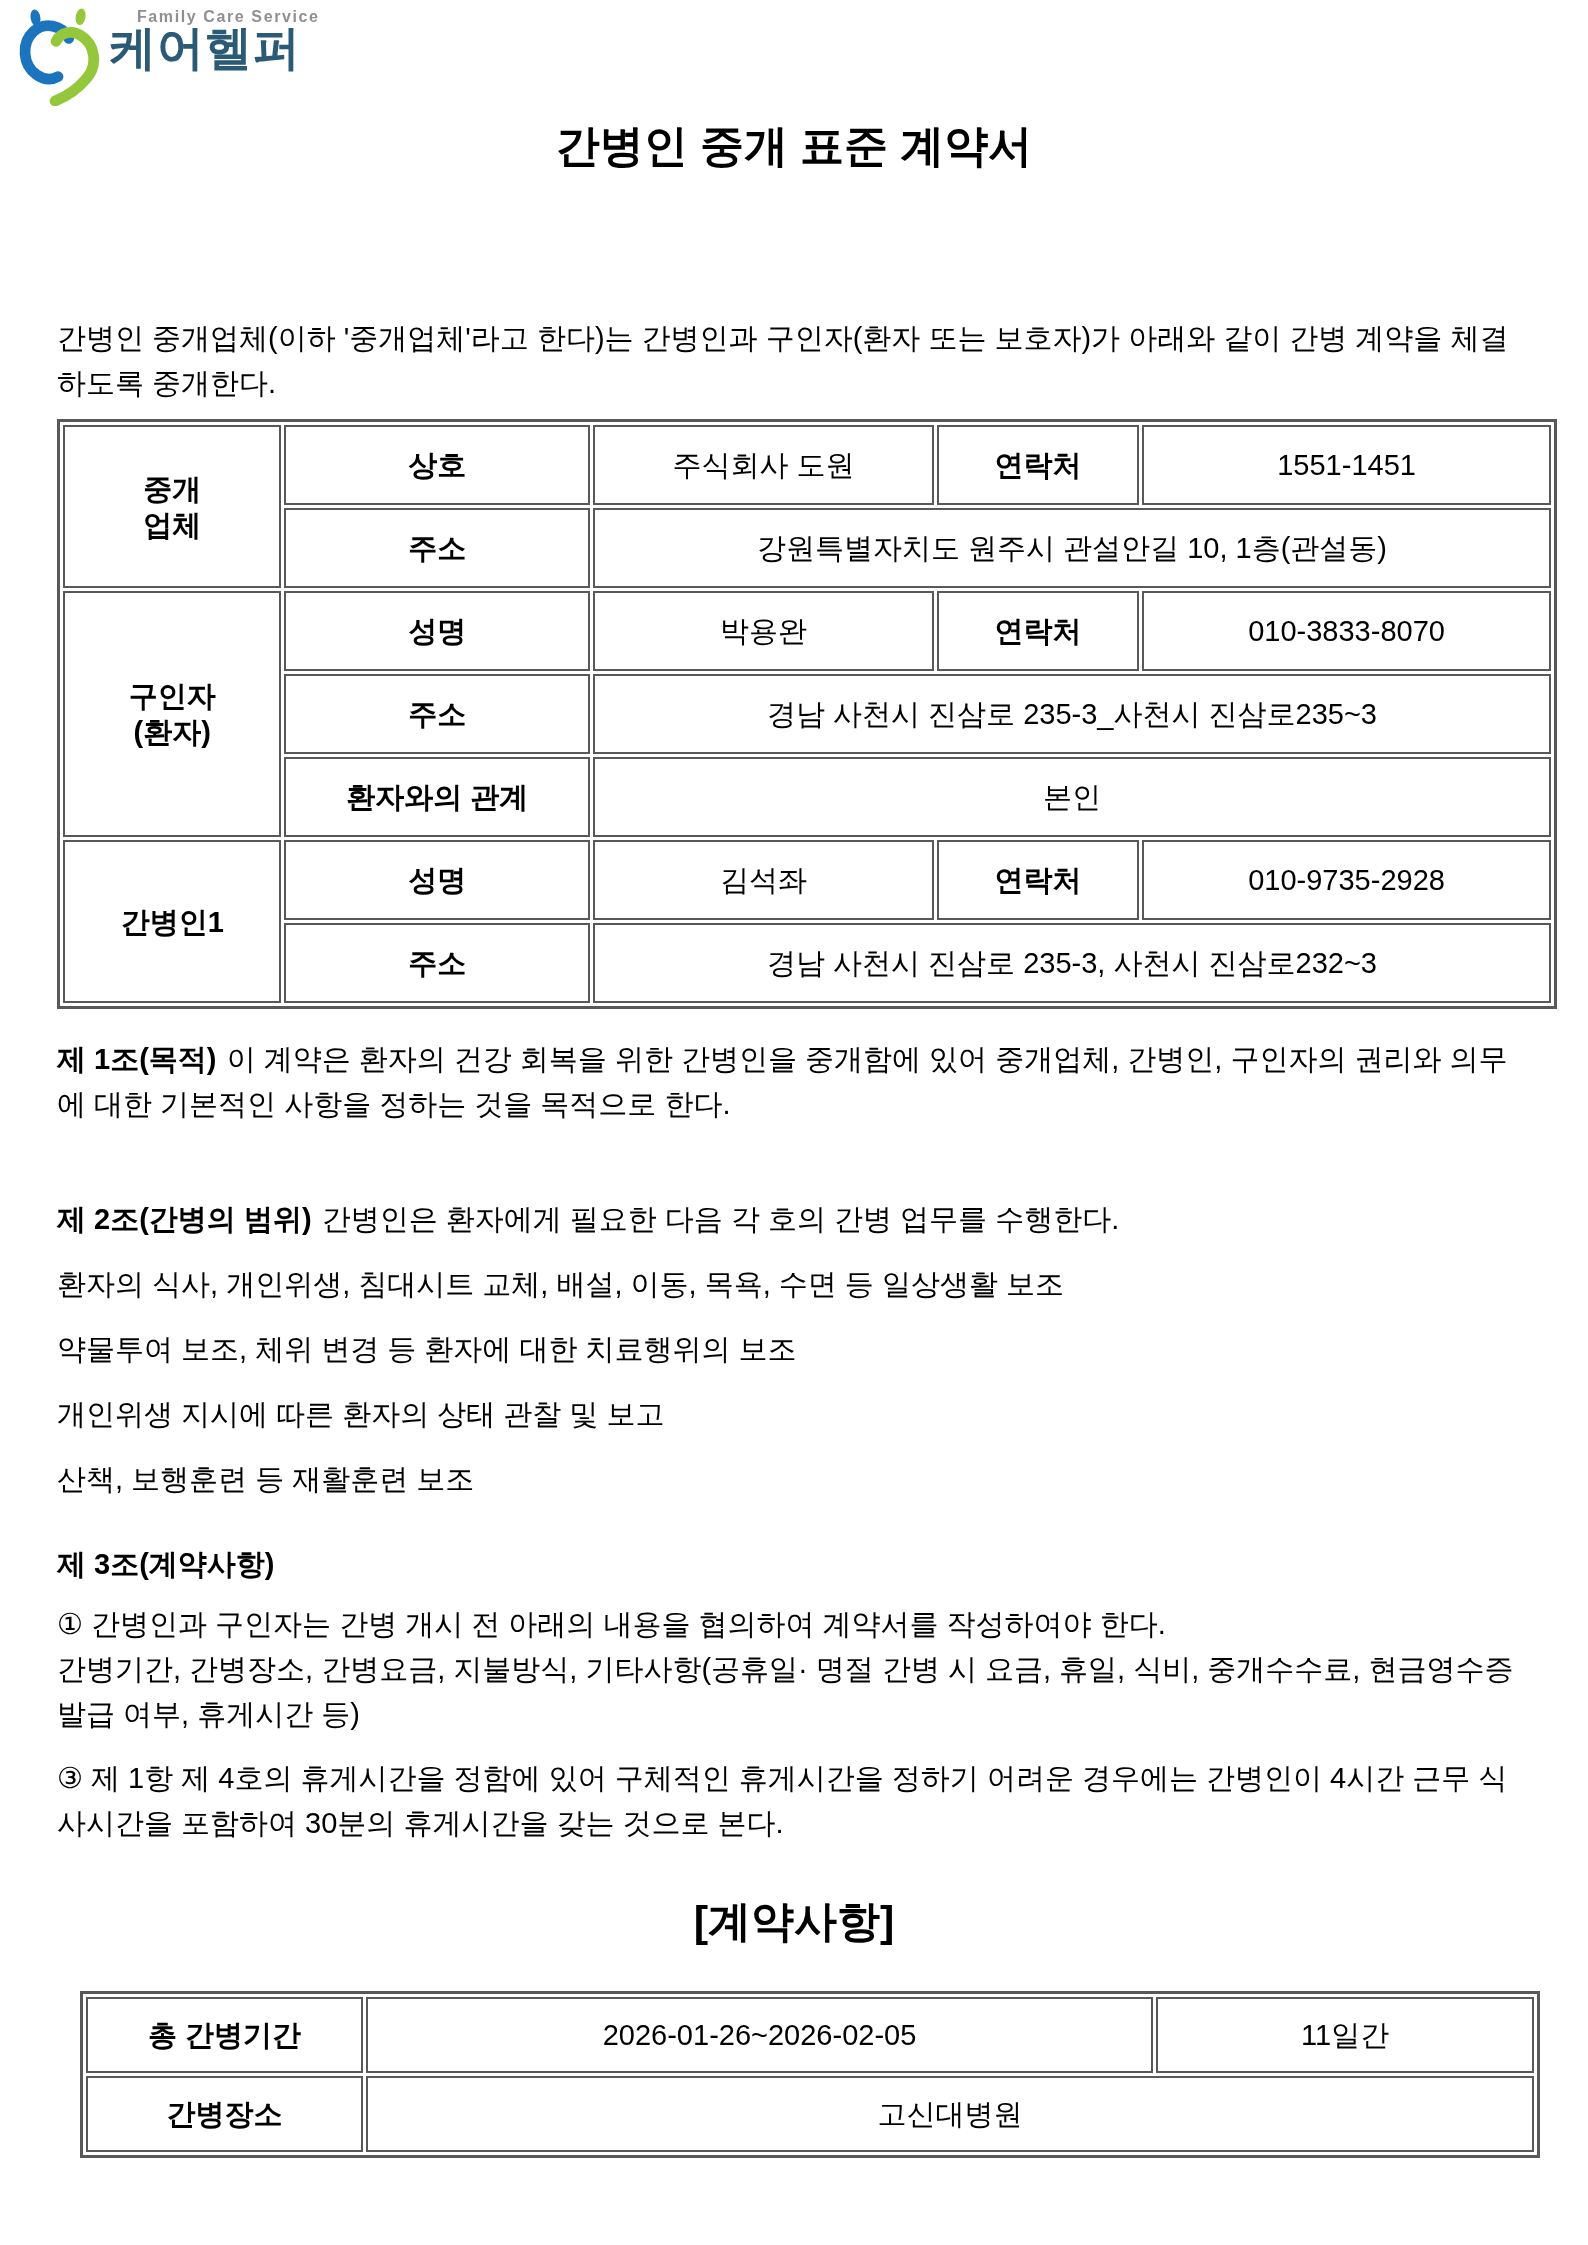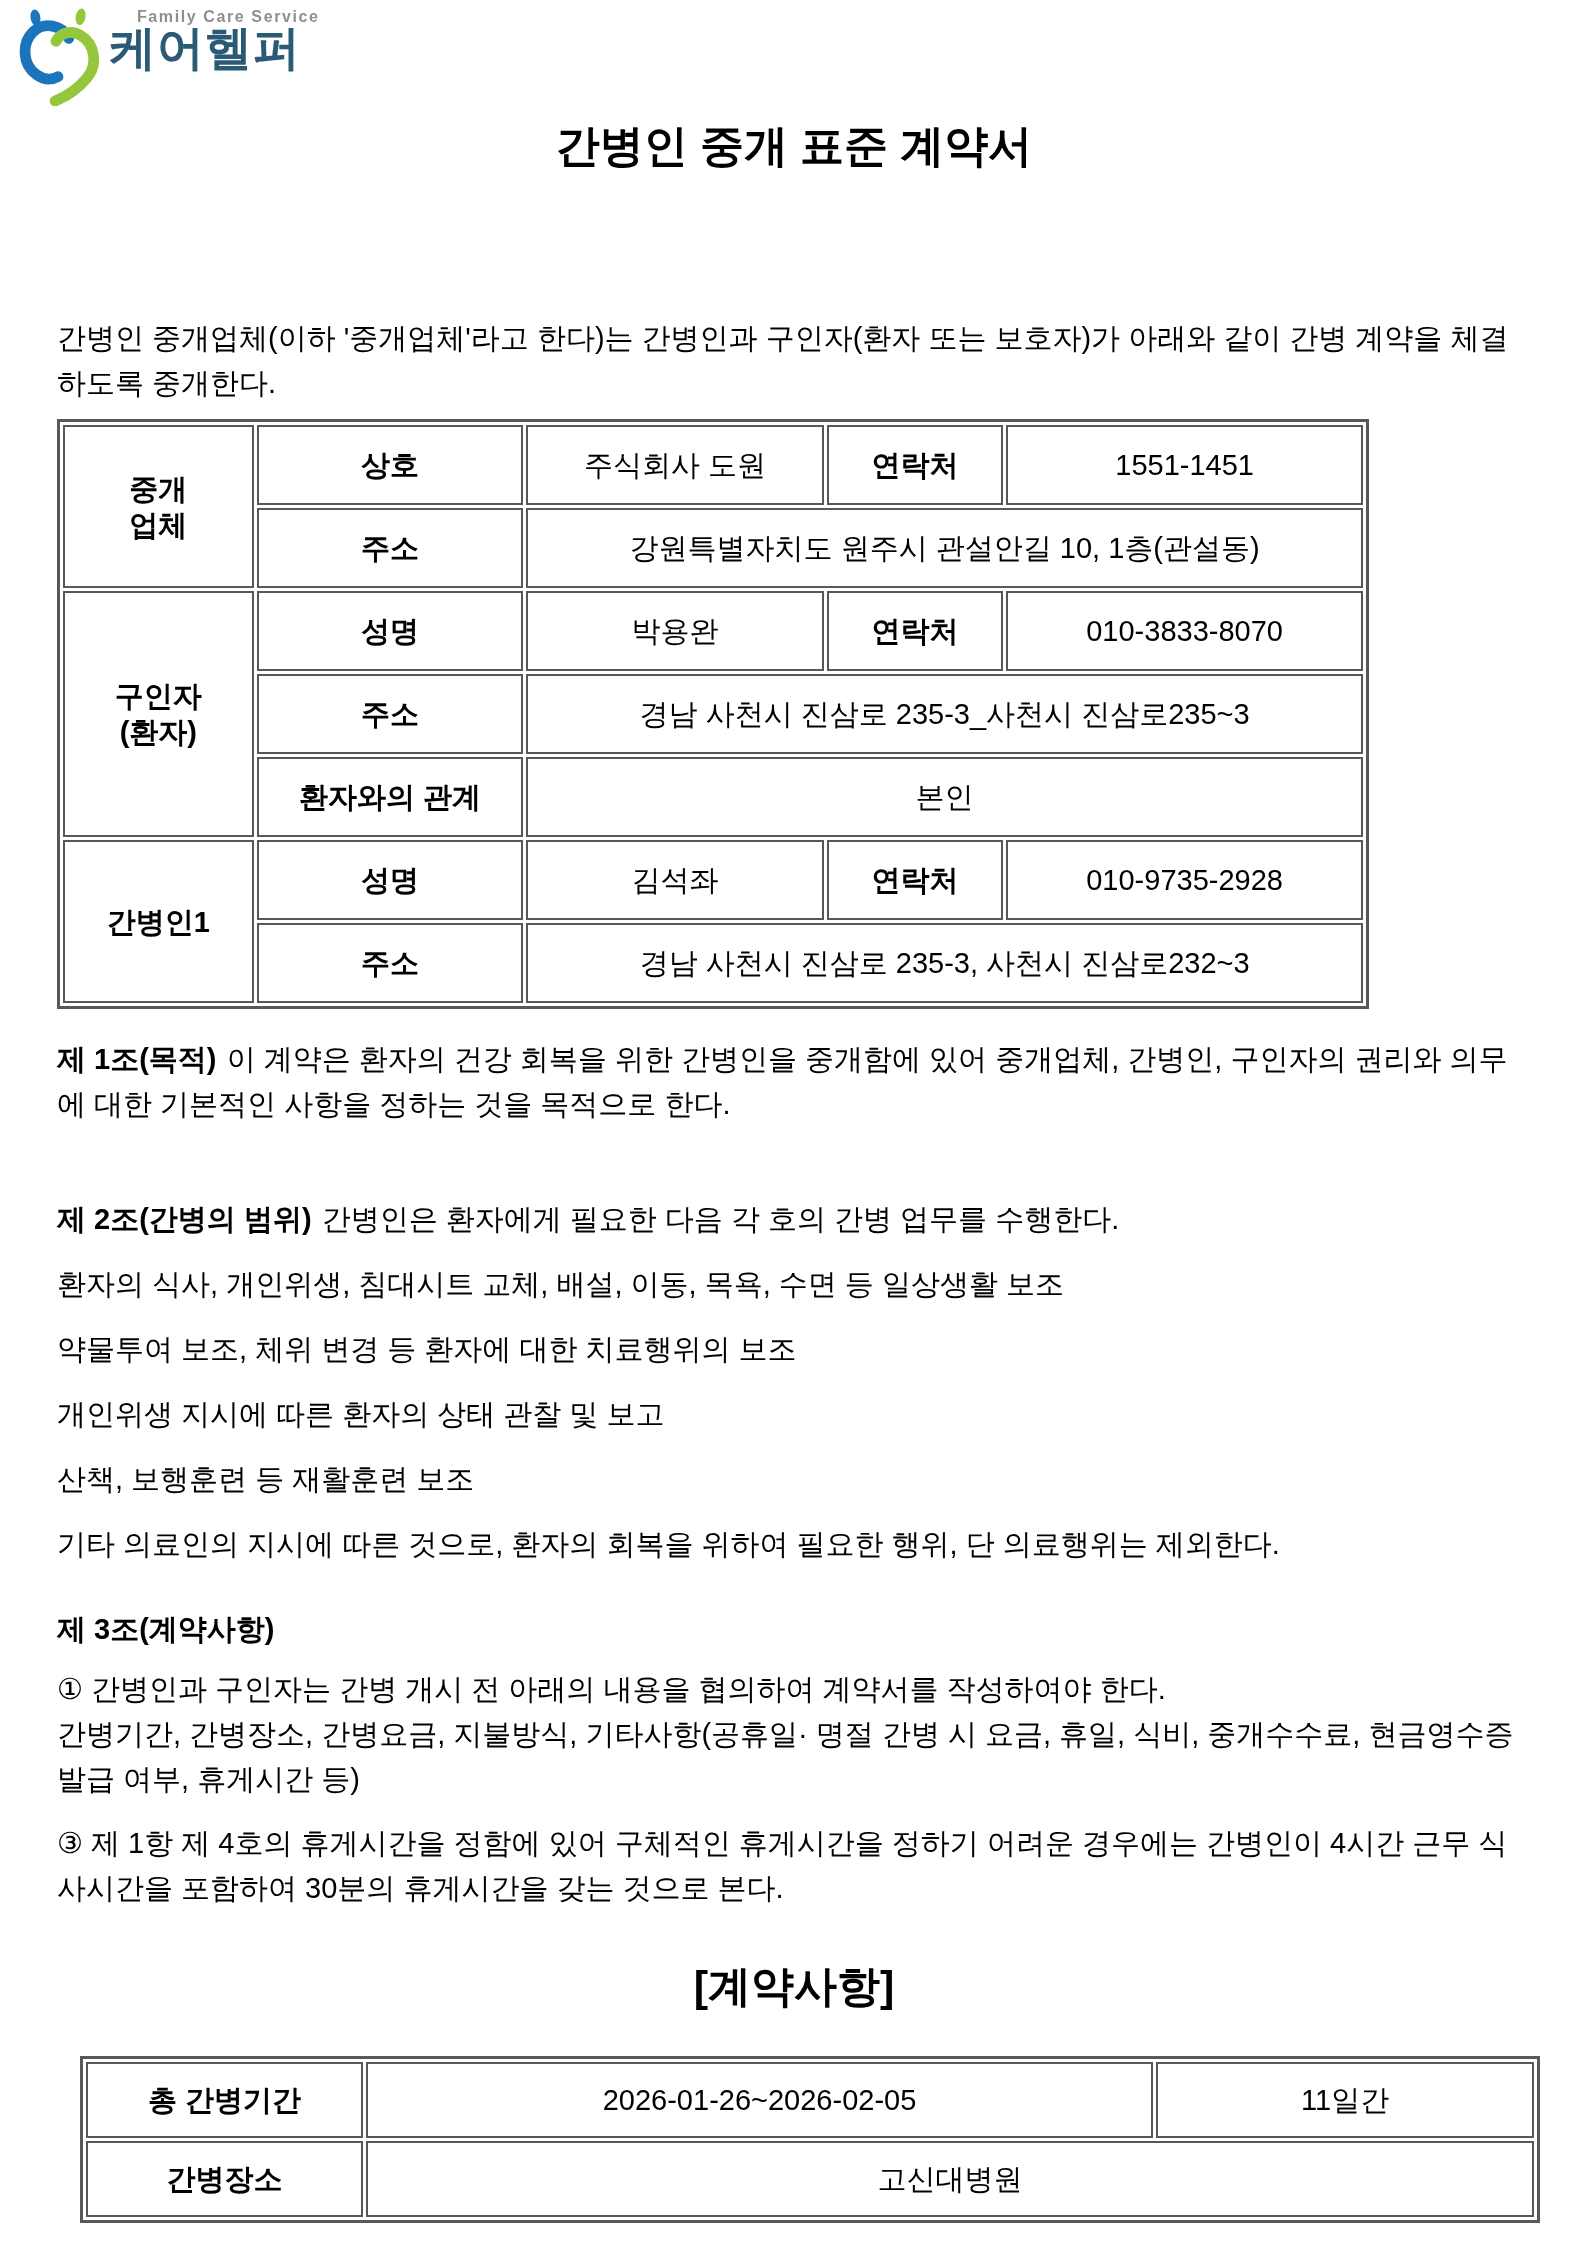--- a/index.html
+++ b/index.html
@@ -29,21 +29,21 @@
   .clause1{margin-top:15px;}
   .clause2{margin-top:22px;}
   .clause3{margin-top:19px;}
   .contract-heading{margin:50px 0 0;font-size:43px;font-weight:bold;text-align:center;line-height:1.2;}
 
   
   table.grid{border-collapse:separate;border-spacing:3px;border:3px solid #585858;background:#fff;}
   table.grid th,table.grid td{border:2px solid #585858;text-align:center;vertical-align:middle;padding:0 6px;font-size:29px;line-height:1.25;}
   table.grid th{font-weight:bold;}
   table.grid td{font-weight:normal;}
-  .parties{margin-top:13px;width:1312px;table-layout:fixed;}
+  .parties{margin-top:13px;width:1500px;table-layout:fixed;}
   .parties th,.parties td{height:76px;}
   .group-label{white-space:pre-line;}
   .contract-table{margin:43px 0 0 23px;width:1460px;table-layout:fixed;}
   .contract-table th,.contract-table td{height:72px;}
 </style>
 </head>
 <body>
 
 <div class="page">
 
@@ -116,21 +116,20 @@
   </table>
 
   <p class="article art1"><span class="b">제 1조(목적)</span><span>이 계약은 환자의 건강 회복을 위한 간병인을 중개함에 있어 중개업체, 간병인, 구인자의 권리와 의무에 대한 기본적인 사항을 정하는 것을 목적으로 한다.</span></p>
 
   <div class="article art2">
     <p style="margin:0;"><span class="b">제 2조(간병의 범위)</span><span>간병인은 환자에게 필요한 다음 각 호의 간병 업무를 수행한다.</span></p>
     <div class="art2-item">환자의 식사, 개인위생, 침대시트 교체, 배설, 이동, 목욕, 수면 등 일상생활 보조</div>
     <div class="art2-item">약물투여 보조, 체위 변경 등 환자에 대한 치료행위의 보조</div>
     <div class="art2-item">개인위생 지시에 따른 환자의 상태 관찰 및 보고</div>
     <div class="art2-item">산책, 보행훈련 등 재활훈련 보조</div>
-    <div class="art2-item">기타 의료인의 지시에 따른 것으로, 환자의 회복을 위하여 필요한 행위, 단 의료행위는 제외한다.</div>
   </div>
 
   <div class="article">
     <div class="art3-head">제 3조(계약사항)</div>
     <div class="clause clause1">① 간병인과 구인자는 간병 개시 전 아래의 내용을 협의하여 계약서를 작성하여야 한다.
 간병기간, 간병장소, 간병요금, 지불방식, 기타사항(공휴일· 명절 간병 시 요금, 휴일, 식비, 중개수수료, 현금영수증 발급 여부, 휴게시간 등)</div>
     <div class="clause clause3">③ 제 1항 제 4호의 휴게시간을 정함에 있어 구체적인 휴게시간을 정하기 어려운 경우에는 간병인이 4시간 근무 식사시간을 포함하여 30분의 휴게시간을 갖는 것으로 본다.</div>
   </div>
 
   <h2 class="contract-heading">[계약사항]</h2>

